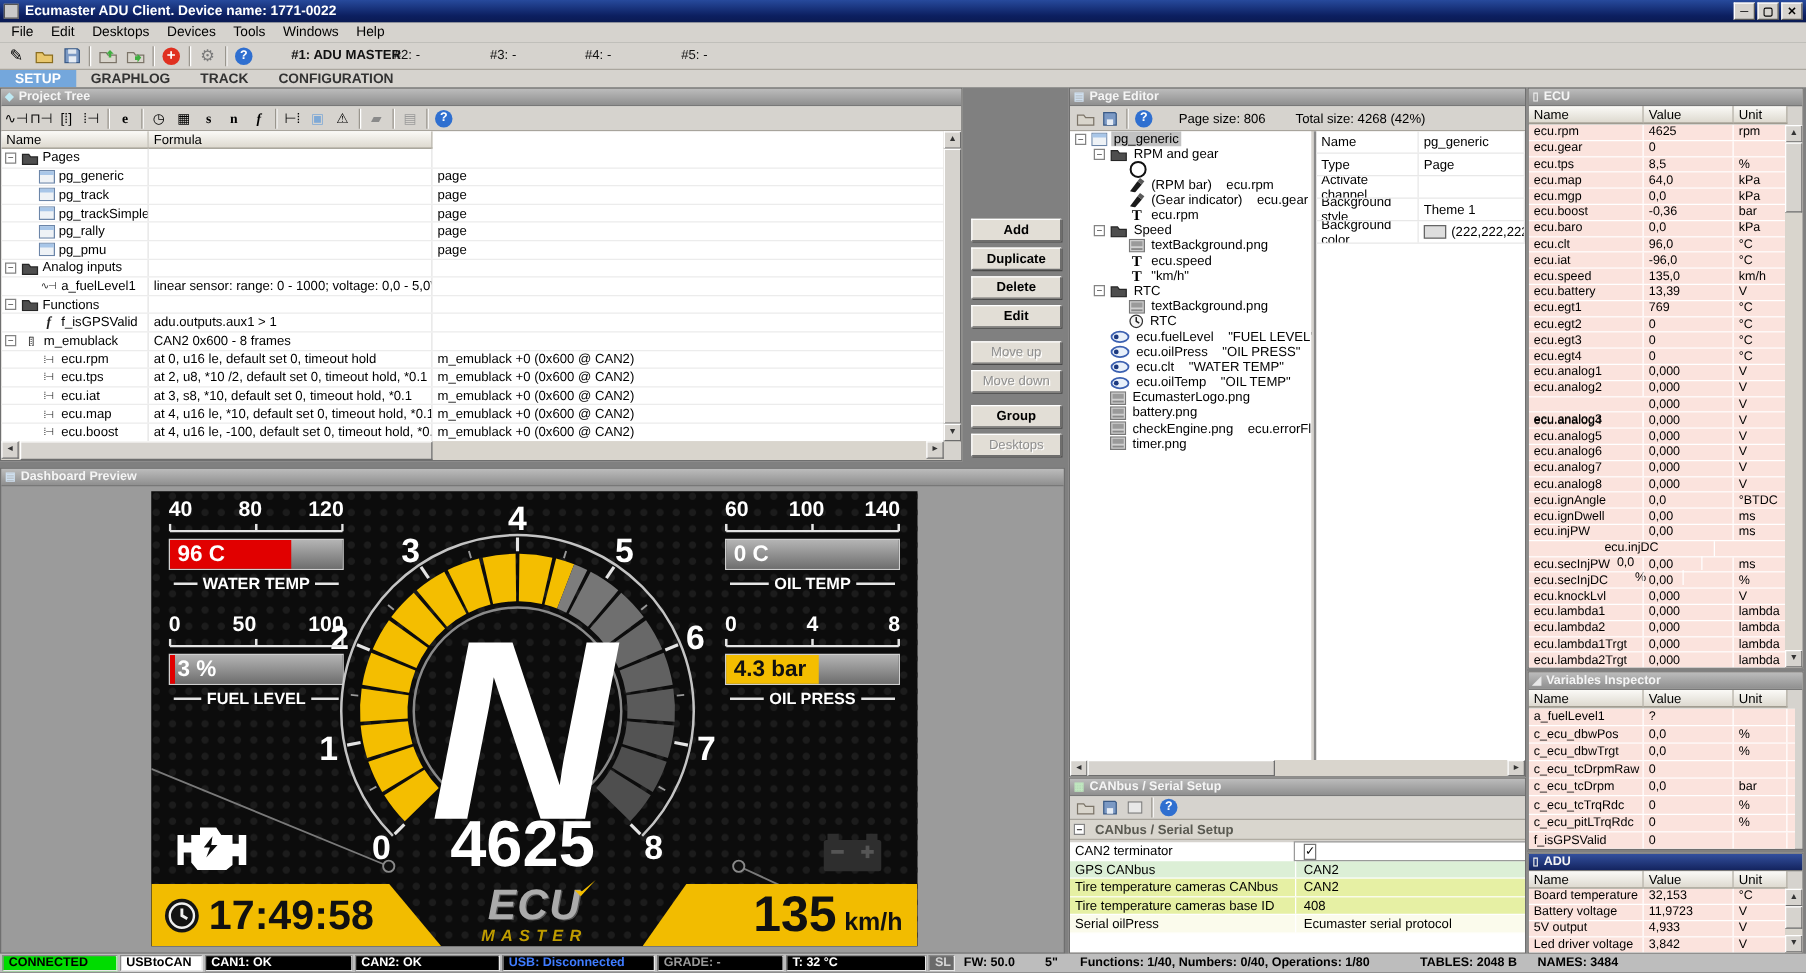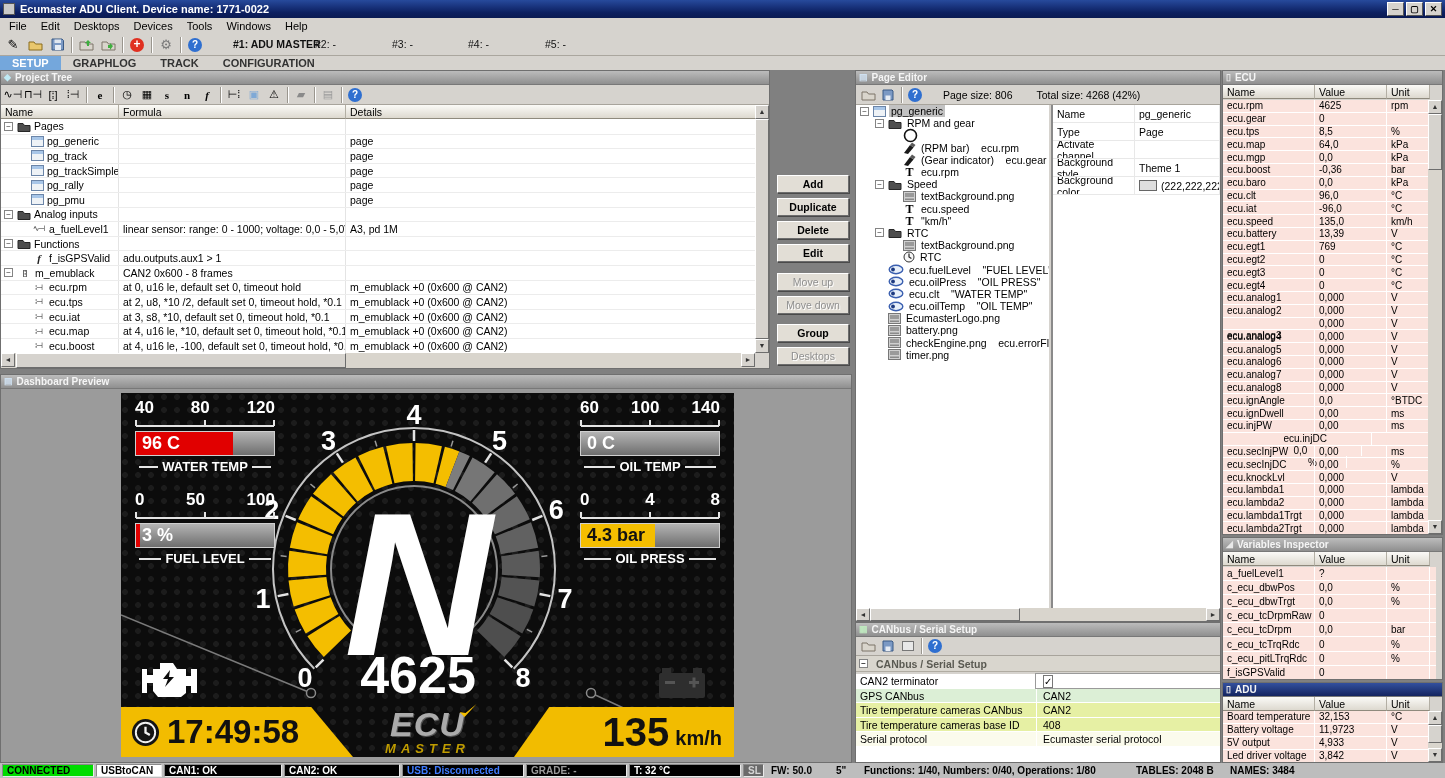--- a/index.html
+++ b/index.html
@@ -248,21 +248,20 @@
         <span class="pticon" style="font-size: 11px; color: rgb(154, 154, 154);">▤</span>
         <span class="tsep"></span>
         <span class="pticon">
           <span class="blue-q">?</span>
         </span>
       </div>
     <div id="pt-table">
       <div class="gt-head" id="pt-head">
           <span class="gt-th" style="width: 118px;">Name</span>
           <span class="gt-th" style="width: 227px;">Formula</span>
-          <span class="gt-th" style="width: 411px;">Details</span>
         </div>
       <div id="pt-rows">
           <div class="gt-row">
             <span class="gt-cell" style="width: 118px; padding-left: 3px;">
               <span class="exp">−</span>
               <span class="ricon">
                 <svg width="14" height="11">
                   <path d="M1 2.5h5l1.5 2H13v6H1z" fill="#4e4e4e" stroke="#262626"></path>
                 </svg>
               </span>
@@ -356,21 +355,20 @@
           </div>
           <div class="gt-row">
             <span class="gt-cell" style="width: 118px; padding-left: 17px;">
               <span style="width:13px;flex:none"></span>
               <span class="ricon">
                 <span class="tico">∿⊣</span>
               </span>
               <span>a_fuelLevel1</span>
             </span>
             <span class="gt-cell" style="width: 227px; padding-left: 4px;">linear sensor: range: 0 - 1000;  voltage: 0,0 - 5,0V</span>
-            <span class="gt-cell" style="width: 411px; padding-left: 4px;">A3, pd 1M</span>
           </div>
           <div class="gt-row">
             <span class="gt-cell" style="width: 118px; padding-left: 3px;">
               <span class="exp">−</span>
               <span class="ricon">
                 <svg width="14" height="11">
                   <path d="M1 2.5h5l1.5 2H13v6H1z" fill="#4e4e4e" stroke="#262626"></path>
                 </svg>
               </span>
               <span>Functions</span>
@@ -665,21 +663,21 @@
         </div>
         <div class="can-row tint-lime">
           <div class="can-label">Tire temperature cameras CANbus</div>
           <div class="can-value">CAN2</div>
         </div>
         <div class="can-row tint-lime">
           <div class="can-label">Tire temperature cameras base ID</div>
           <div class="can-value">408</div>
         </div>
         <div class="can-row tint-cream">
-          <div class="can-label">Serial protocol</div>
+          <div class="can-label">Serial oilPress</div>
           <div class="can-value">Ecumaster serial protocol</div>
         </div>
       </div>
   </div>
 
   <div class="panel" id="dashPanel" style="left:0;top:304px;width:852px;height:389px;background:#9b9b9b">
     <div class="ptitle">
       <span class="ptico" style="color:#cfe0f0">▤</span>
       <span>Dashboard Preview</span>
     </div>

